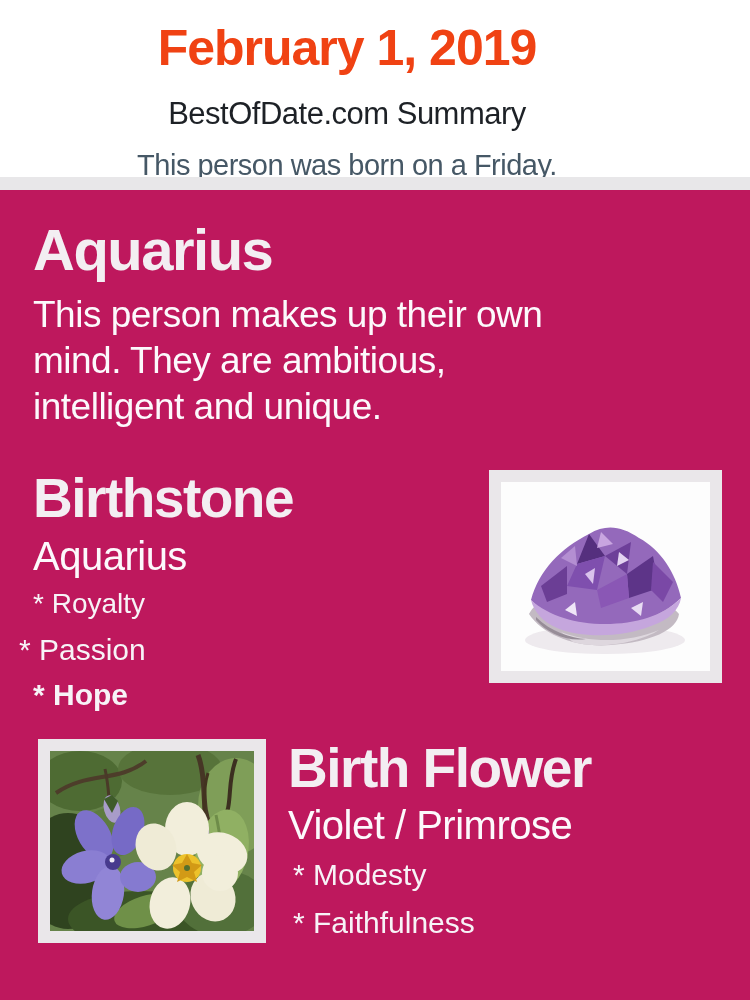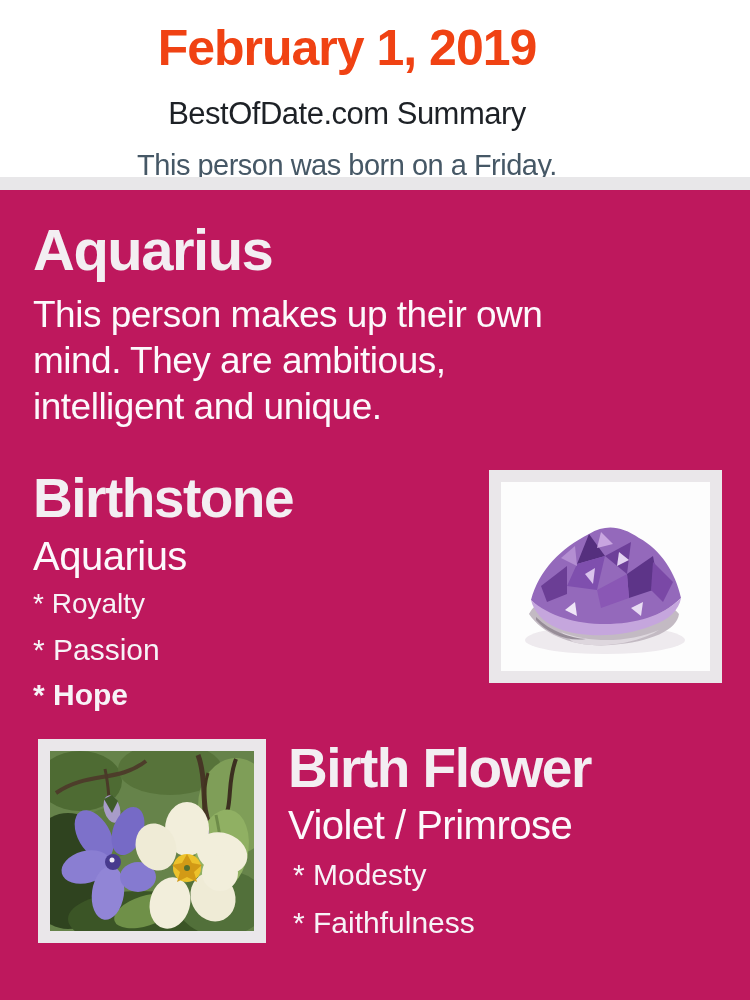--- a/index.html
+++ b/index.html
@@ -16,21 +16,21 @@
   .divider{position:absolute;top:177px;left:0;width:750px;height:13px;background:#e8e7e9;}
 
   
   .main{position:absolute;top:190px;left:0;width:750px;height:810px;background:#be185d;}
   .zodiac-name{position:absolute;left:33px;top:26px;font-size:58px;font-weight:bold;letter-spacing:-1.5px;color:#f3eef2;}
   .zodiac-desc{position:absolute;left:33px;top:102px;font-size:37px;color:#fcf9fc;letter-spacing:-0.5px;line-height:46px;}
 
   .bs-title{position:absolute;left:33px;top:276px;font-size:55px;font-weight:bold;letter-spacing:-1.5px;color:#f3eef2;}
   .bs-name{position:absolute;left:33px;top:344px;font-size:40px;color:#fcf9fc;letter-spacing:-0.5px;}
   .bs-trait1{position:absolute;left:33px;top:398px;font-size:28px;color:#f7f3f7;}
-  .bs-trait2{position:absolute;left:33px;top:443px;font-size:30px;color:#f7f3f7;}
+  .bs-trait2{position:absolute;left:19px;top:443px;font-size:30px;color:#f7f3f7;}
   .bs-trait3{position:absolute;left:33px;top:488px;font-size:30px;color:#f7f3f7;font-weight:bold;}
 
   .figure{position:absolute;background:#eae7ea;box-sizing:border-box;padding:12px;}
   .figure svg{display:block;}
   .amethyst-figure{left:489px;top:280px;width:233px;height:213px;}
   .flower-figure{left:38px;top:549px;width:228px;height:204px;}
 
   .bf-title{position:absolute;left:288px;top:546px;font-size:55px;font-weight:bold;letter-spacing:-1.5px;color:#f3eef2;}
   .bf-name{position:absolute;left:288px;top:613px;font-size:40px;color:#fcf9fc;letter-spacing:-0.5px;}
   .bf-trait1{position:absolute;left:293px;top:668px;font-size:30px;color:#f7f3f7;}

